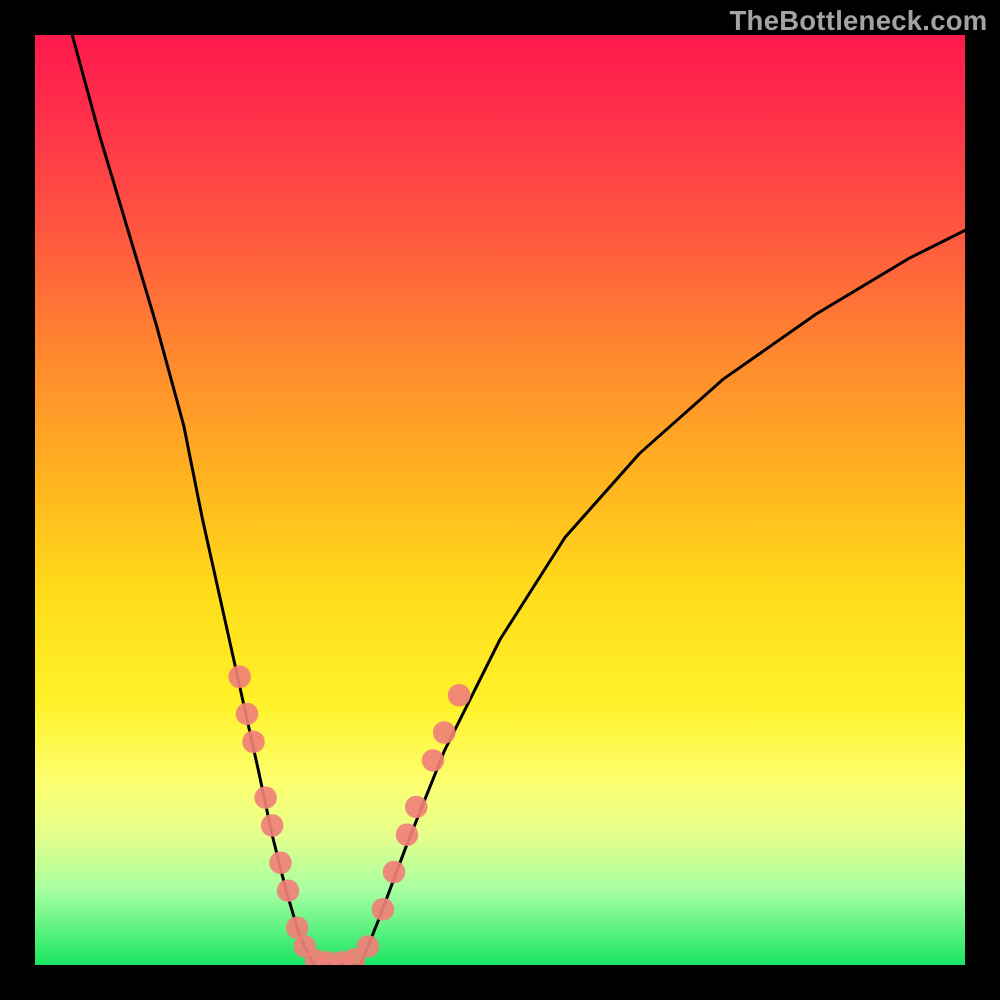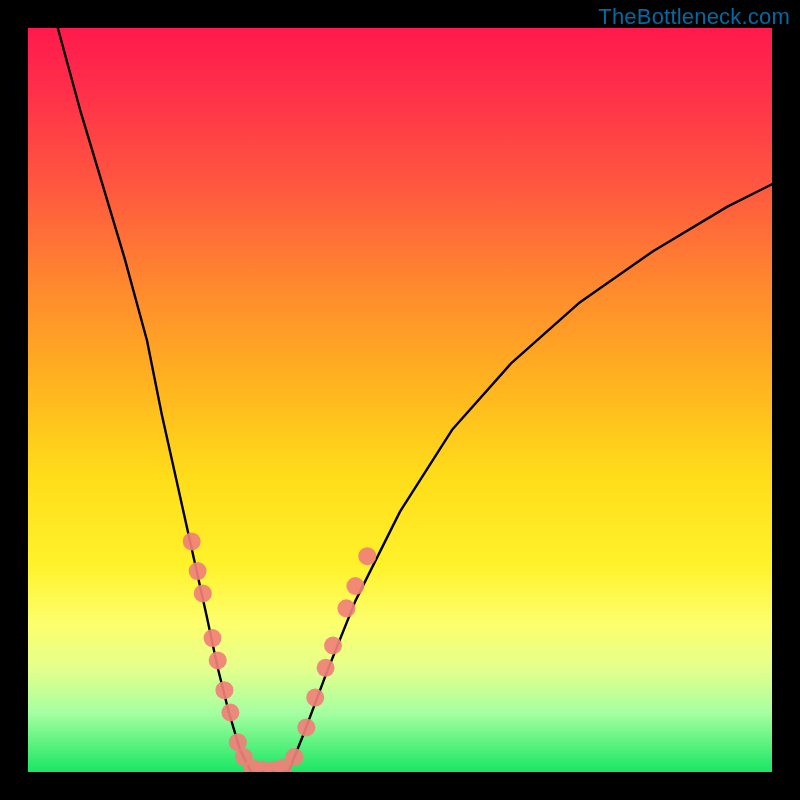--- a/index.html
+++ b/index.html
@@ -43,23 +43,23 @@
   svg.curve {
     position: absolute;
     left: 0; top: 0;
     width: 744px;
     height: 744px;
   }
   .watermark {
     position: absolute;
     top: 4px;
     right: 10px;
-    color: #0369a1;
+    color: #a3a3a3;
     font-size: 22px;
-    font-weight: 400;
+    font-weight: 700;
     letter-spacing: 0.2px;
     user-select: none;
   }
 </style>
 </head>
 <body>
 
 <div class="frame">
   <div class="plot">
     <svg class="curve" viewBox="0 0 744 744">

